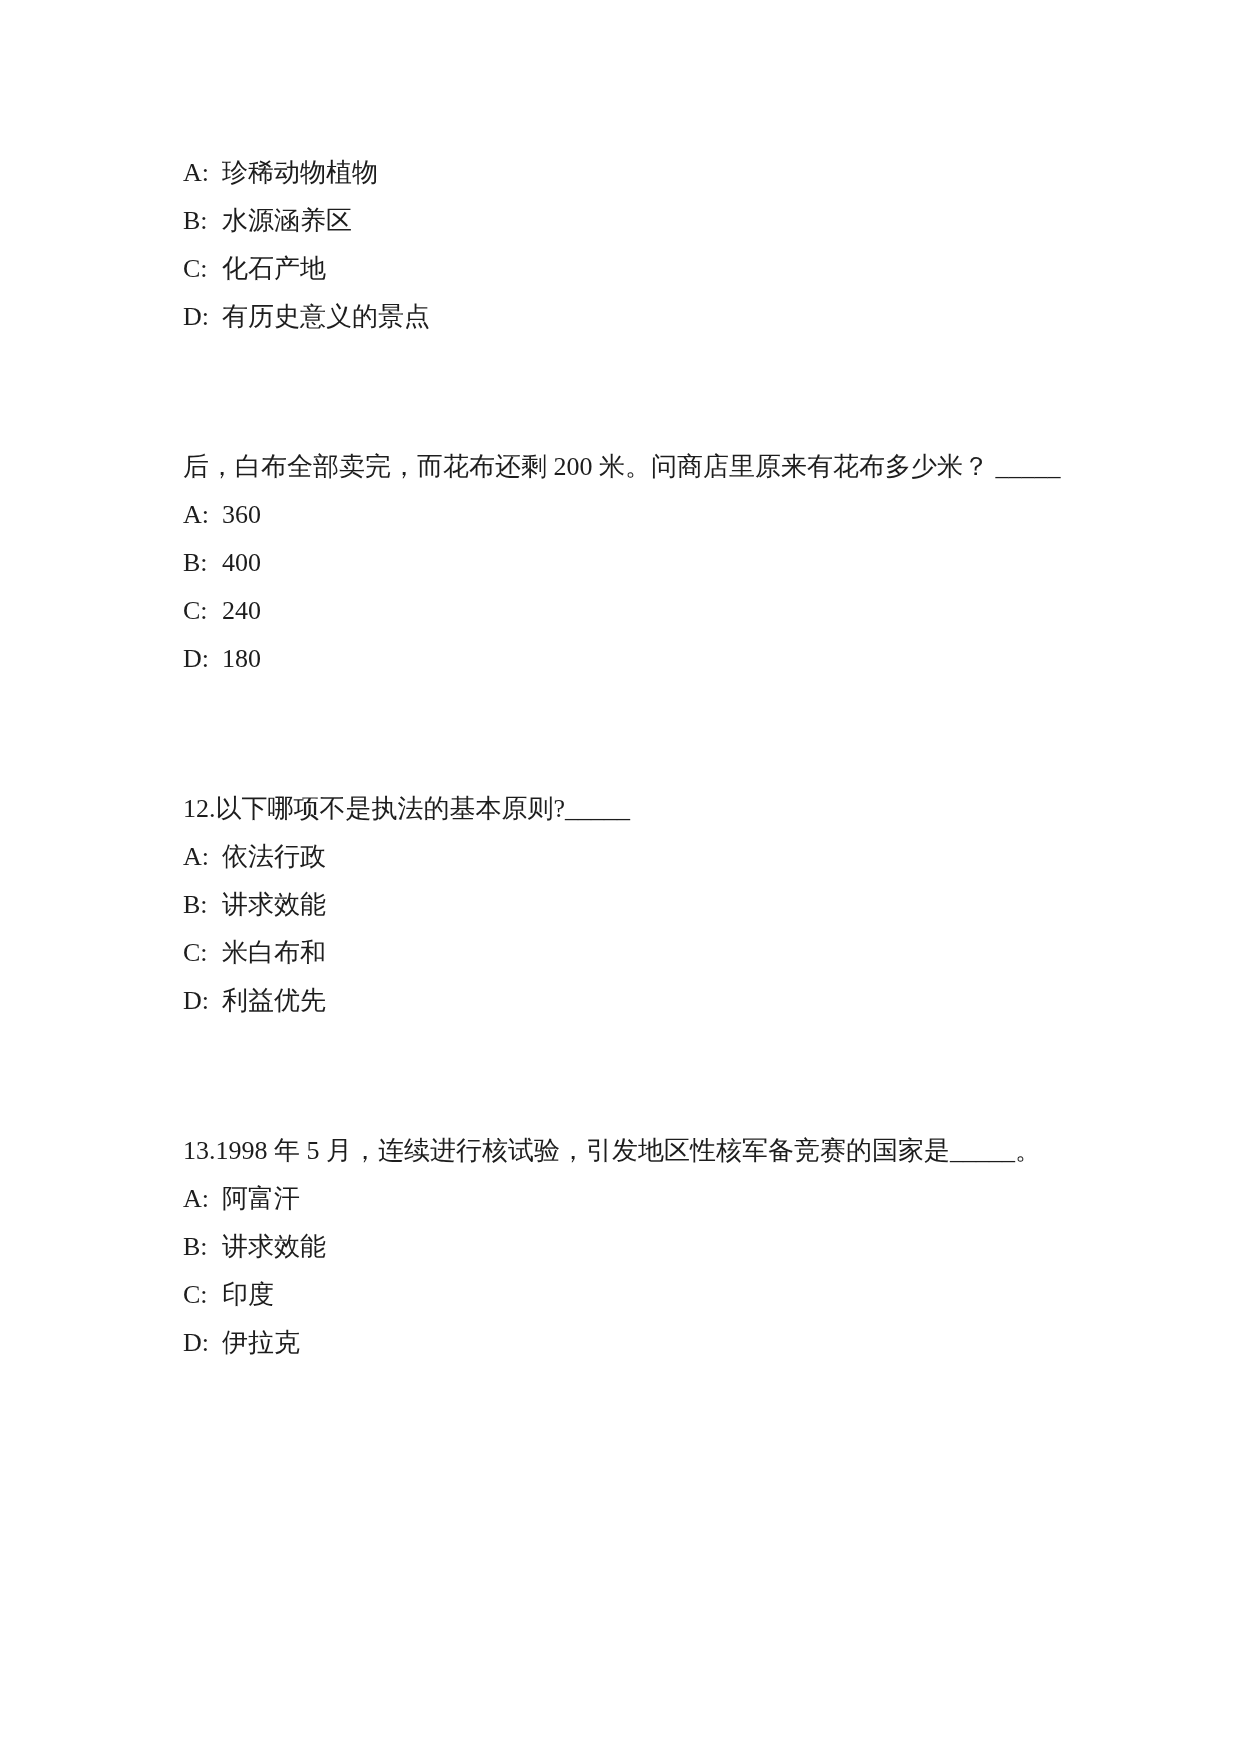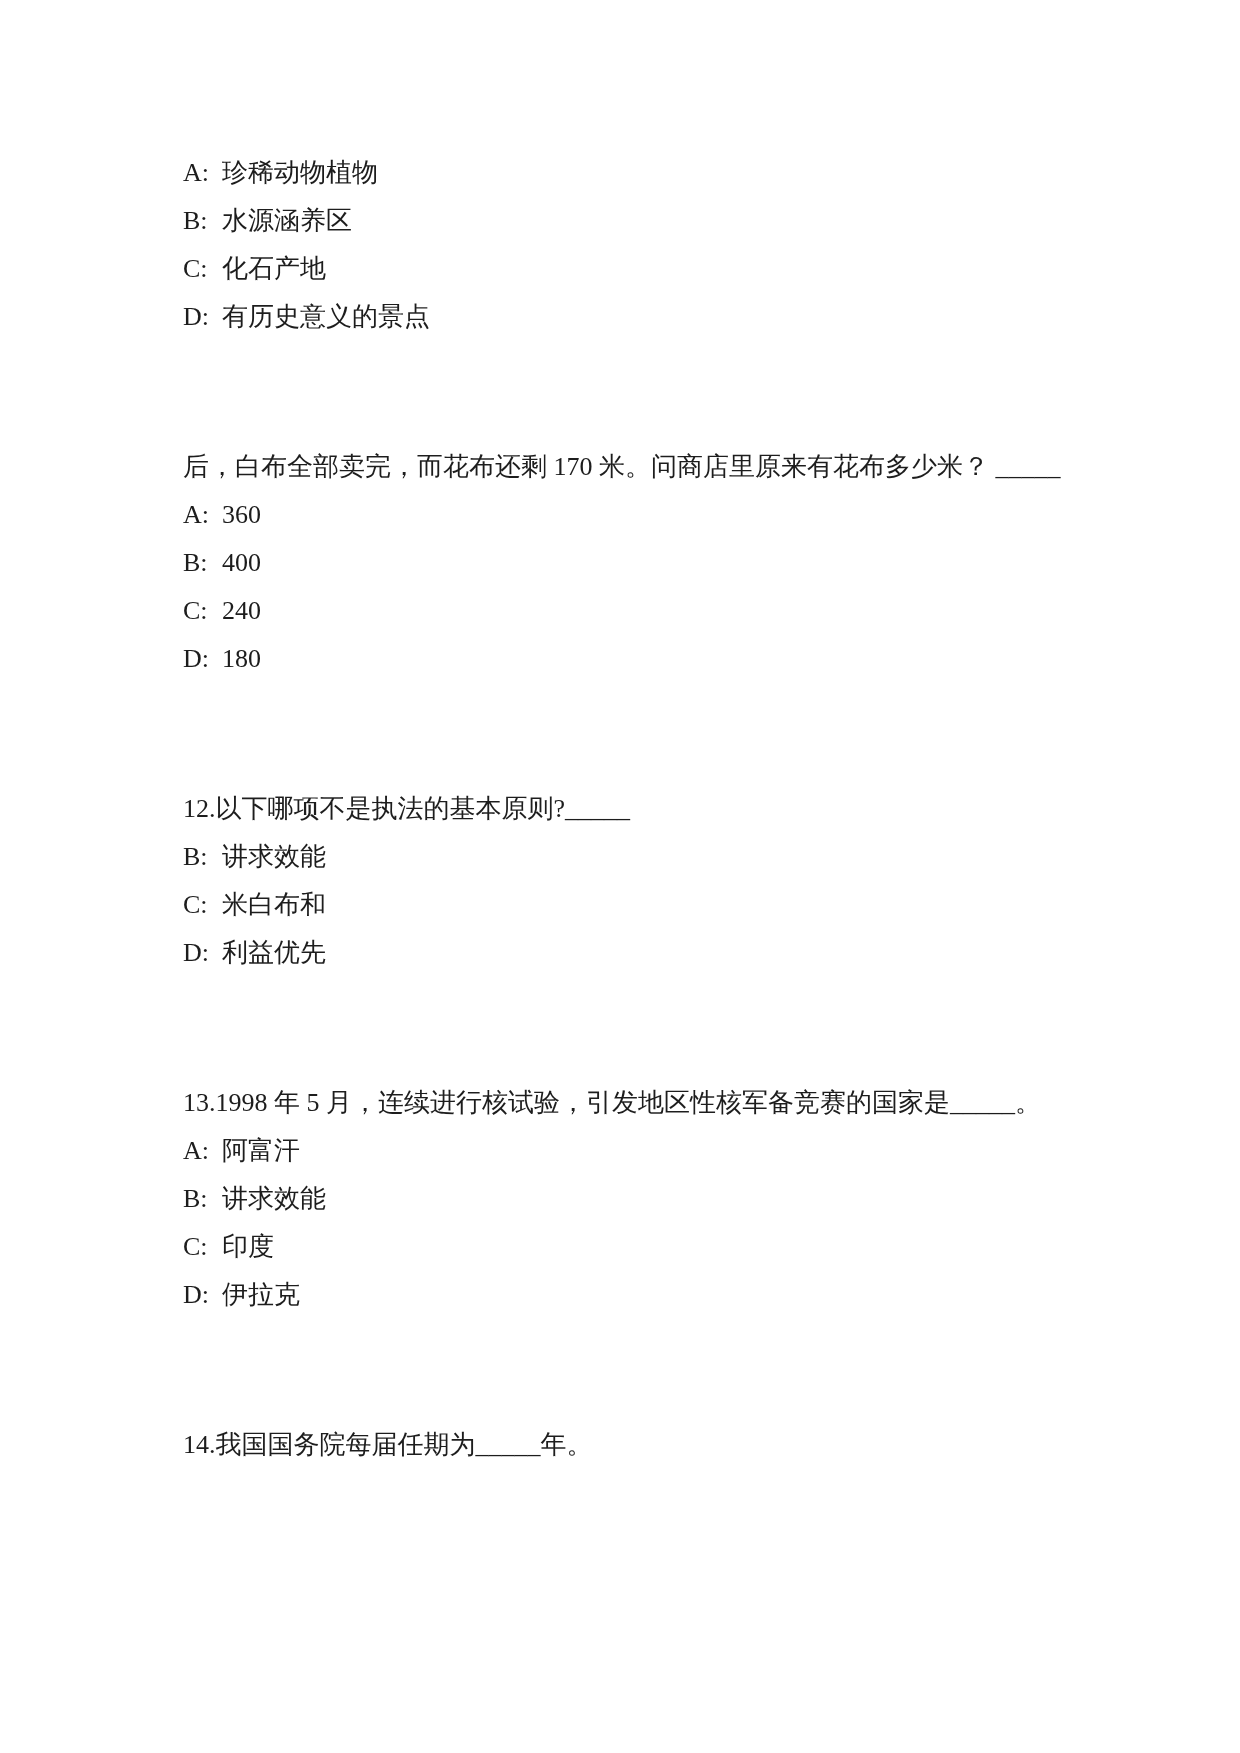--- a/index.html
+++ b/index.html
@@ -53,39 +53,42 @@
     <div class="line">
       <span class="opt-label">C:</span><span class="opt-text">化石产地</span>
     </div>
     <div class="line">
       <span class="opt-label">D:</span><span class="opt-text">有历史意义的景点</span>
     </div>
   </section>
 
   <section class="q-block">
     <div class="line">
-      <span>后，白布全部卖完，而花布还剩 170 米。问商店里原来有花布多少米？ _____</span>
+      <span>后，白布全部卖完，而花布还剩 200 米。问商店里原来有花布多少米？ _____</span>
     </div>
     <div class="line">
       <span class="opt-label">A:</span><span class="opt-text">360</span>
     </div>
     <div class="line">
       <span class="opt-label">B:</span><span class="opt-text">400</span>
     </div>
     <div class="line">
       <span class="opt-label">C:</span><span class="opt-text">240</span>
     </div>
     <div class="line">
       <span class="opt-label">D:</span><span class="opt-text">180</span>
     </div>
   </section>
 
   <section class="q-block">
     <div class="line">
       <span class="q-num">12.</span><span>以下哪项不是执法的基本原则?_____</span>
+    </div>
+    <div class="line">
+      <span class="opt-label">A:</span><span class="opt-text">依法行政</span>
     </div>
     <div class="line">
       <span class="opt-label">B:</span><span class="opt-text">讲求效能</span>
     </div>
     <div class="line">
       <span class="opt-label">C:</span><span class="opt-text">米白布和</span>
     </div>
     <div class="line">
       <span class="opt-label">D:</span><span class="opt-text">利益优先</span>
     </div>
@@ -102,19 +105,14 @@
       <span class="opt-label">B:</span><span class="opt-text">讲求效能</span>
     </div>
     <div class="line">
       <span class="opt-label">C:</span><span class="opt-text">印度</span>
     </div>
     <div class="line">
       <span class="opt-label">D:</span><span class="opt-text">伊拉克</span>
     </div>
   </section>
 
-  <section class="q-block">
-    <div class="line">
-      <span class="q-num">14.</span><span>我国国务院每届任期为_____年。</span>
-    </div>
-  </section>
 
 </div>
 
 </body></html>

